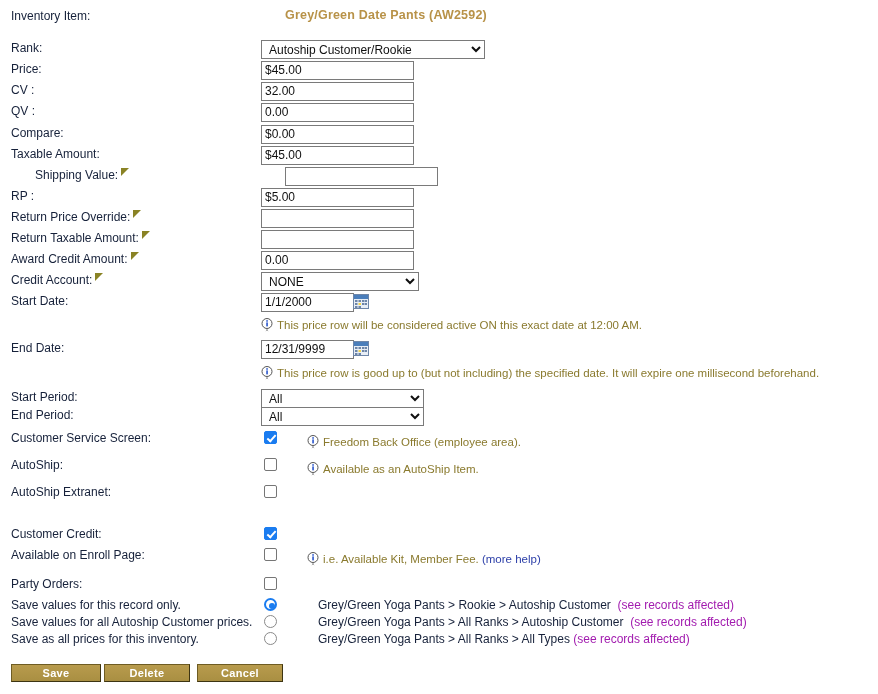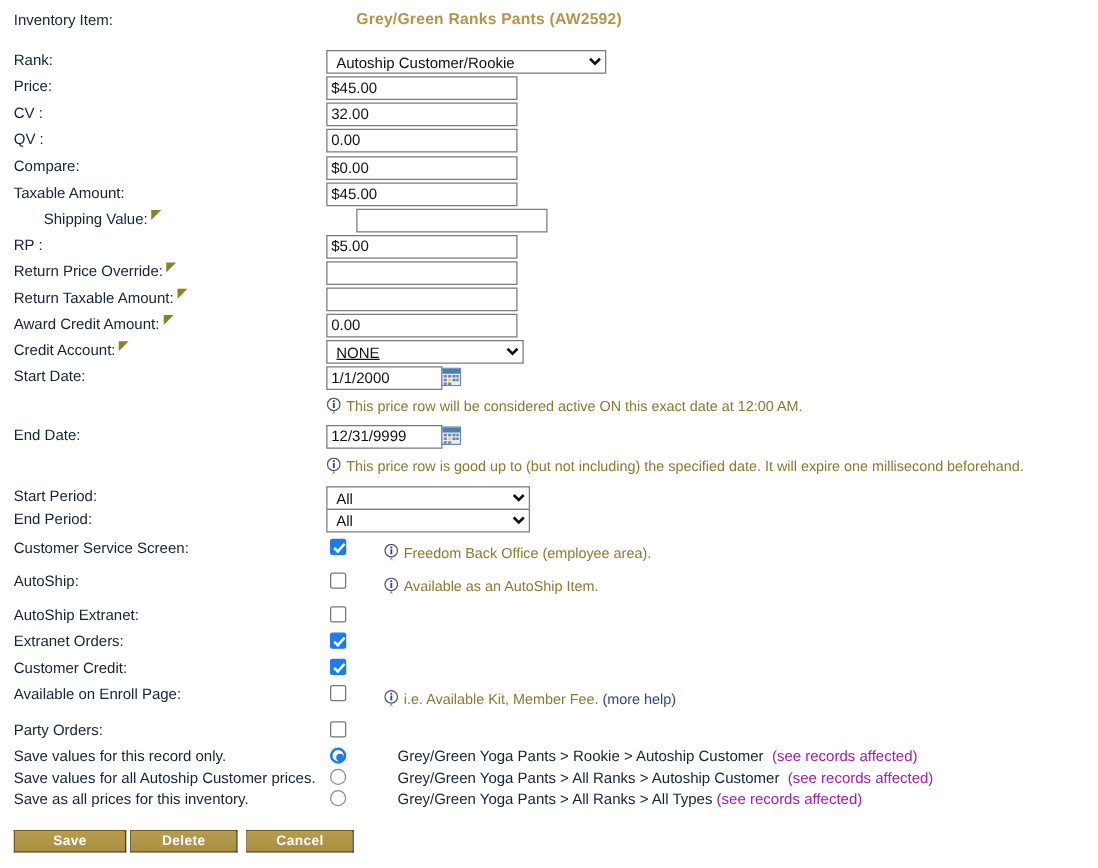--- a/index.html
+++ b/index.html
@@ -94,21 +94,21 @@
     height: 19px;
     border: 1px solid #7a7a7a;
     background: #ffffff;
     font-family: "Liberation Sans", sans-serif;
     font-size: 12px;
     color: #101010;
     padding: 0 0 0 3px;
     box-sizing: border-box;
   }
   select.sel.w-rank { width: 224px; }
-  select.sel.w-credit { width: 158px; text-decoration: underline; }
+  select.sel.w-credit { width: 158px; }
   select.sel.w-period { width: 163px; }
 
   
   .cal {
     position: absolute;
     width: 16px;
     height: 15px;
     top: 1px;
     left: 353px;
   }
@@ -223,21 +223,21 @@
   #btn-delete { left: 104px; width: 86px; }
   #btn-cancel { left: 197px; width: 86px; }
 </style>
 </head>
 <body>
 
 <div class="page">
 
   <div class="row title-row">
     <span class="lbl">Inventory Item:</span>
-    <span class="title-val">Grey/Green Ranks Pants (AW2592)</span>
+    <span class="title-val">Grey/Green Date Pants (AW2592)</span>
   </div>
 
   <div class="row" style="top:40px;">
     <span class="lbl">Rank:</span>
     <select class="sel w-rank">
       <option>Autoship Customer/Rookie</option>
     </select>
   </div>
 
   <div class="row" style="top:61px;">
@@ -405,24 +405,20 @@
         </svg>
       </span><span class="itxt">Freedom Back Office (employee area).</span>
     </span>
   </div>
 
   <div class="row" style="top:484px;">
     <span class="lbl">AutoShip Extranet:</span>
     <span class="cbx"></span>
   </div>
 
-  <div class="row" style="top:505px;">
-    <span class="lbl">Extranet Orders:</span>
-    <span class="cbx on"></span>
-  </div>
 
   <div class="row" style="top:526px;">
     <span class="lbl">Customer Credit:</span>
     <span class="cbx on"></span>
   </div>
 
   <div class="row" style="top:547px;">
     <span class="lbl">Available on Enroll Page:</span>
     <span class="cbx"></span>
     <span class="note" style="left:307px; top:5px;">

